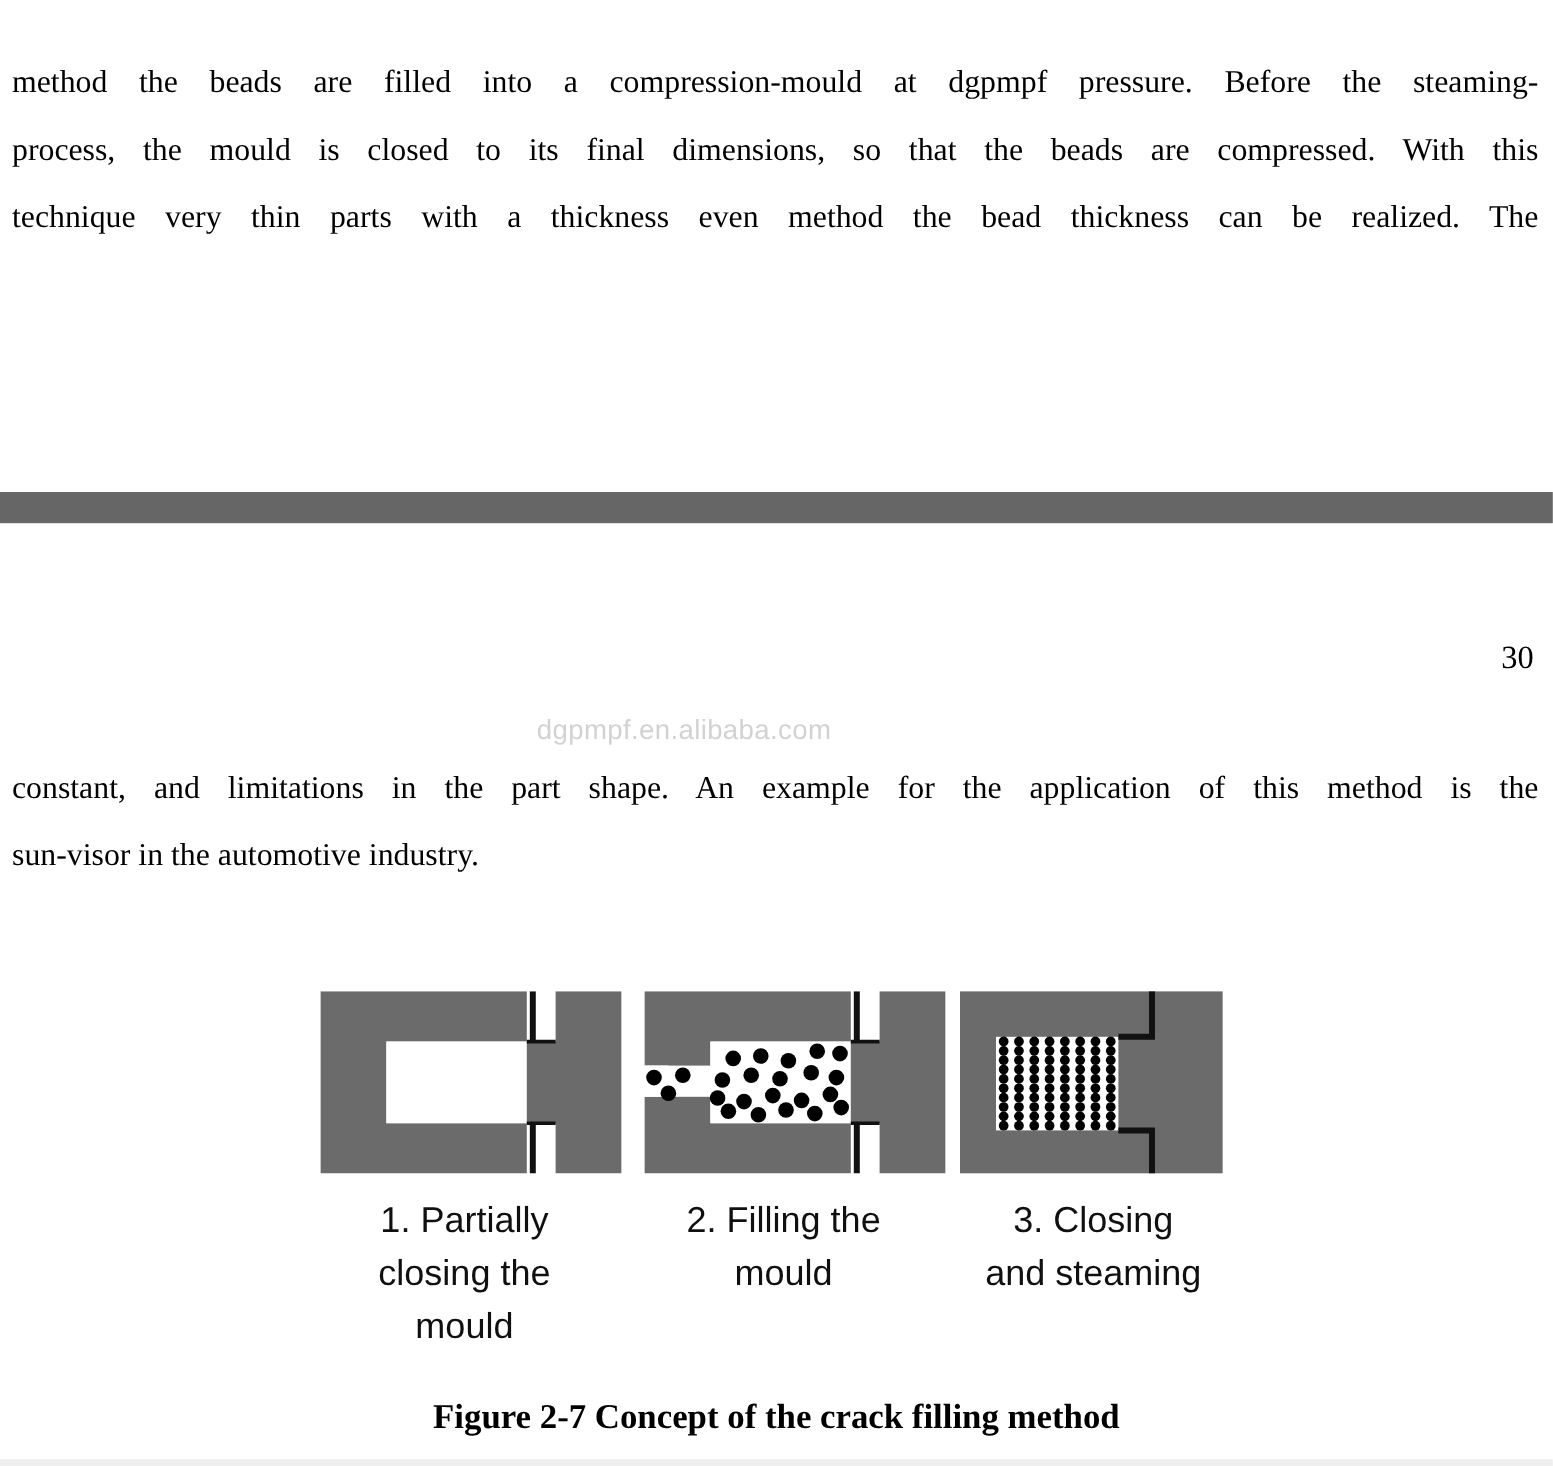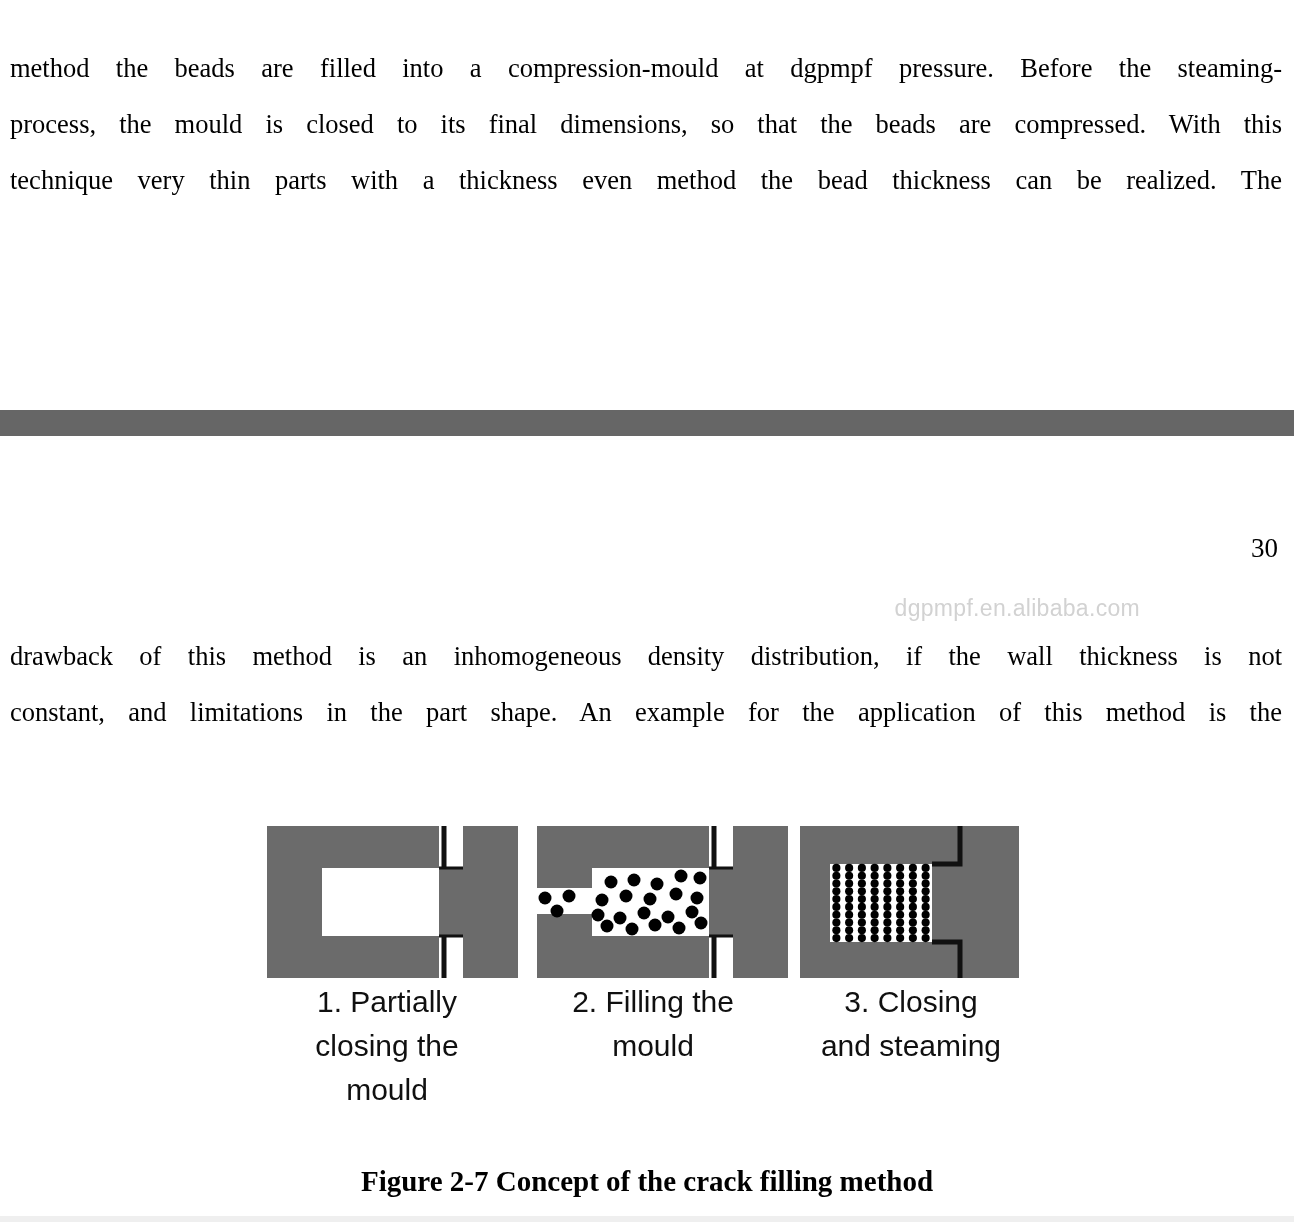--- a/index.html
+++ b/index.html
@@ -64,21 +64,21 @@
     font-size: 27px;
     color: #000000;
   }
 
   
   #watermark {
     position: absolute;
     left: 0;
     top: 595px;
     width: 1140px;
-    text-align: right;
+    text-align: center;
     font-family: "Liberation Sans", sans-serif;
     font-size: 23px;
     color: #d2d2d2;
     letter-spacing: 0.3px;
   }
 
   
   #figure {
     position: absolute;
     left: 0;
@@ -97,21 +97,21 @@
   #panel-1 { left: 267px; width: 251px; }
   #panel-2 { left: 537px; width: 251px; }
   #panel-3 { left: 800px; width: 219px; }
 
   .mould-svg { display: block; }
 
   
   #figure-captions {
     position: relative;
     height: 145px;
-    margin-top: 2px;
+    margin-top: 18px;
   }
   .step-caption {
     position: absolute;
     top: 0;
     font-family: "Liberation Sans", sans-serif;
     font-size: 30px;
     line-height: 44px;
     color: #101010;
     text-align: center;
   }
@@ -151,22 +151,22 @@
   <span class="jline">technique very thin parts with a thickness even method the bead thickness can be realized. The</span>
 </div>
 
 <div id="gray-bar"></div>
 
 <div id="page-number">30</div>
 
 <div id="watermark">dgpmpf.en.alibaba.com</div>
 
 <div class="para" id="para-bottom">
-  <span class="jline">drawback of this method is an inhomogeneous density distribution, if the wall thickness is not</span>
   <span class="jline">constant, and limitations in the part shape. An example for the application of this method is the</span>
+  <span class="jline-last">sun-visor in the automotive industry.</span>
 </div>
 
 <div id="figure">
 
   <div id="figure-panels">
 
     <div class="panel" id="panel-1">
       <svg class="mould-svg" width="251" height="152" viewBox="0 0 251 152">
 
         <path d="M0,0 H172 V42 H55 V110 H172 V152 H0 Z" fill="#6b6b6b"></path>

